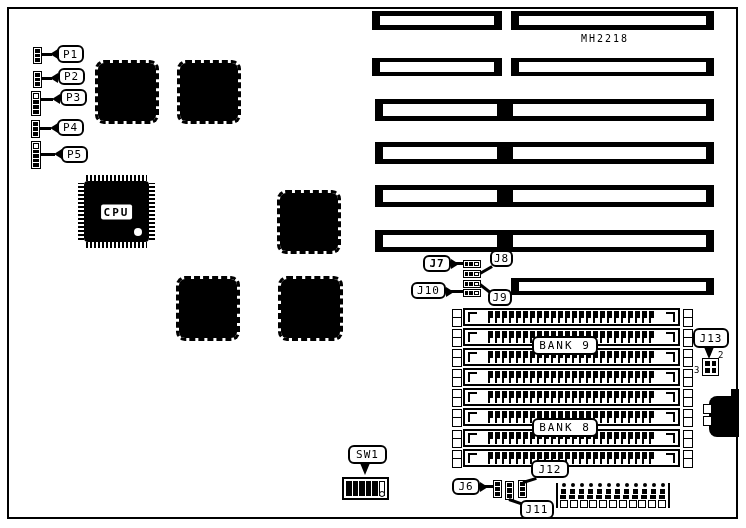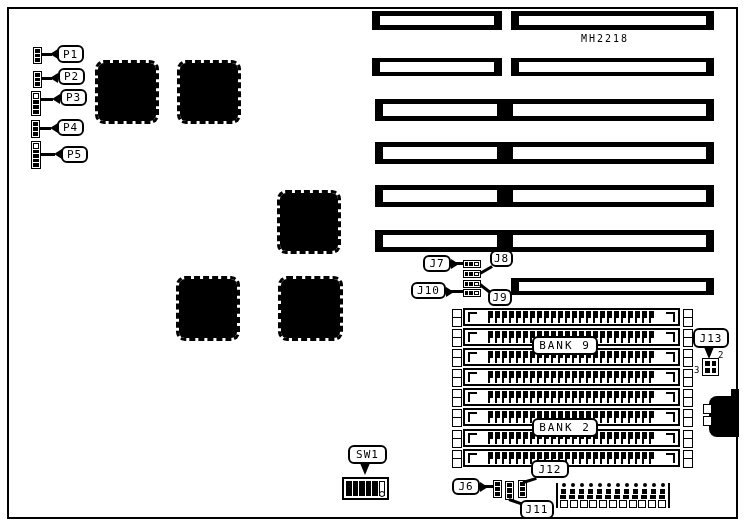--- a/index.html
+++ b/index.html
@@ -132,20 +132,30 @@
   <div class="slot thin" style="left:511px;top:278px;width:203px;height:17px;"></div>
 
   <div class="partnum" style="left:581px;top:33px;">MH2218</div>
 
   <div class="qfp" style="left:95px;top:60px;width:64px;height:64px;"></div>
   <div class="qfp" style="left:177px;top:60px;width:64px;height:64px;"></div>
   <div class="qfp" style="left:277px;top:190px;width:64px;height:64px;"></div>
   <div class="qfp" style="left:176px;top:276px;width:64px;height:65px;"></div>
   <div class="qfp" style="left:278px;top:276px;width:65px;height:65px;"></div>
 
+  <div class="cpu" style="left:78px;top:175px;width:77px;height:73px;">
+    <div class="pins-t"></div>
+    <div class="pins-b"></div>
+    <div class="pins-l"></div>
+    <div class="pins-r"></div>
+    <div class="body">
+      <span class="chip-label">CPU</span>
+      <span class="dot"></span>
+    </div>
+  </div>
 
 
   <div class="pinv" style="left:33px;top:47px;width:9px;height:17px;">
     <span class="c f"></span>
       <span class="c f"></span>
       <span class="c f"></span>
   </div>
   <div class="stub" style="left:42px;top:53px;width:10px;"></div>
   <span class="tri-l" style="left:50px;top:49px;"></span>
   <div class="callout" style="left:57px;top:45px;width:27px;height:18px;">P1</div>
@@ -203,21 +213,21 @@
     <span class="c f"></span>
       <span class="c f"></span>
       <span class="c o"></span>
   </div>
   <div class="pinh" style="left:463px;top:289px;width:18px;height:8px;">
     <span class="c f"></span>
       <span class="c f"></span>
       <span class="c o"></span>
   </div>
 
-  <div class="callout" style="left:423px;top:255px;width:28px;height:17px;">J7</div>
+  <div class="callout" style="left:423px;top:255px;width:28px;height:17px;font-weight:bold;">J7</div>
   <span class="tri-r" style="left:451px;top:259px;"></span>
   <div class="stub" style="left:456px;top:262px;width:8px;"></div>
 
   <div class="callout" style="left:490px;top:250px;width:23px;height:17px;">J8</div>
   <div class="lead" style="left:480px;top:272px;width:14px;transform:rotate(-30deg);"></div>
 
   <div class="callout" style="left:411px;top:282px;width:35px;height:17px;">J10</div>
   <span class="tri-r" style="left:446px;top:287px;"></span>
   <div class="stub" style="left:451px;top:290px;width:13px;"></div>
 
@@ -293,21 +303,21 @@
         <span class="sbody">
           <span class="clip cl"></span>
           <span class="comb"></span>
           <span class="clip cr"></span>
         </span>
         <span class="sq sqr"></span>
       </div>
     </div>
 
   <div class="callout wide" style="left:532px;top:336px;width:66px;height:19px;">BANK 9</div>
-  <div class="callout wide" style="left:532px;top:418px;width:66px;height:19px;">BANK 2</div>
+  <div class="callout wide" style="left:532px;top:418px;width:66px;height:19px;">BANK 8</div>
 
   <div class="callout" style="left:693px;top:328px;width:36px;height:20px;">J13</div>
   <span class="tri-d" style="left:704px;top:347px;"></span>
   <div class="grid2" style="left:702px;top:358px;width:17px;height:18px;">
     <span class="c f"></span>
       <span class="c f"></span>
       <span class="c f"></span>
       <span class="c f"></span>
   </div>
   <span class="tinytext" style="left:718px;top:351px;">2</span>

